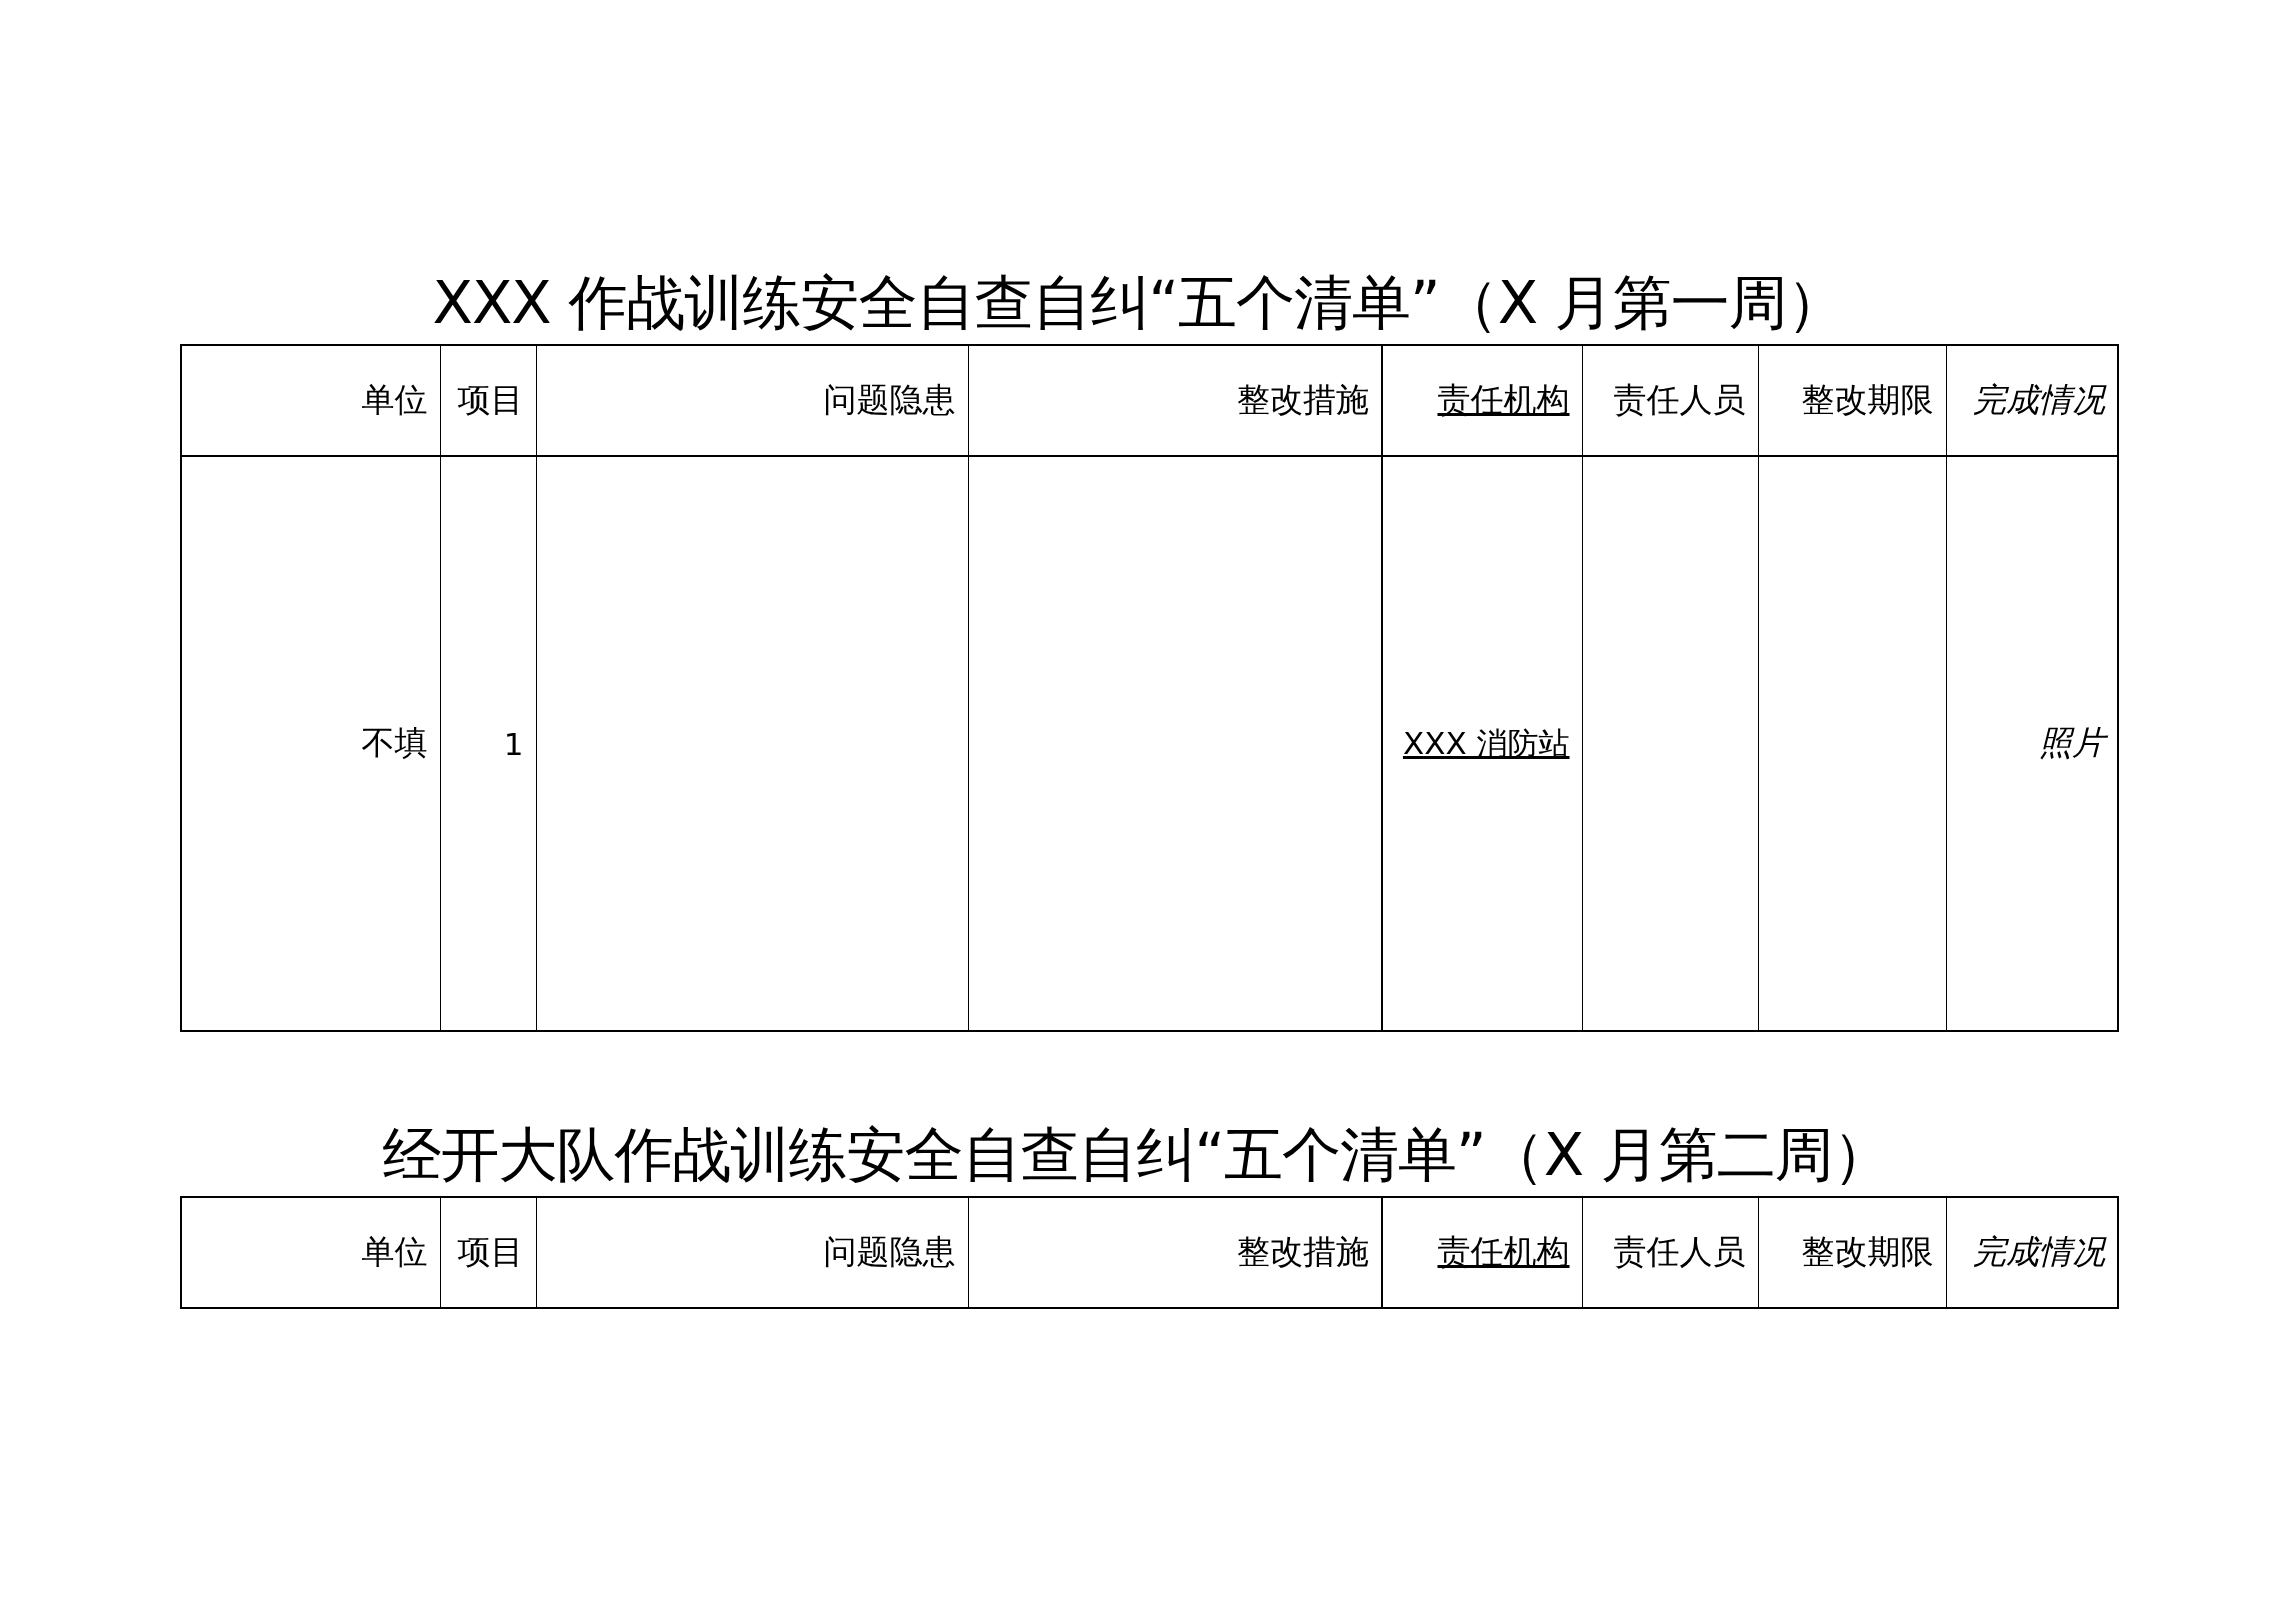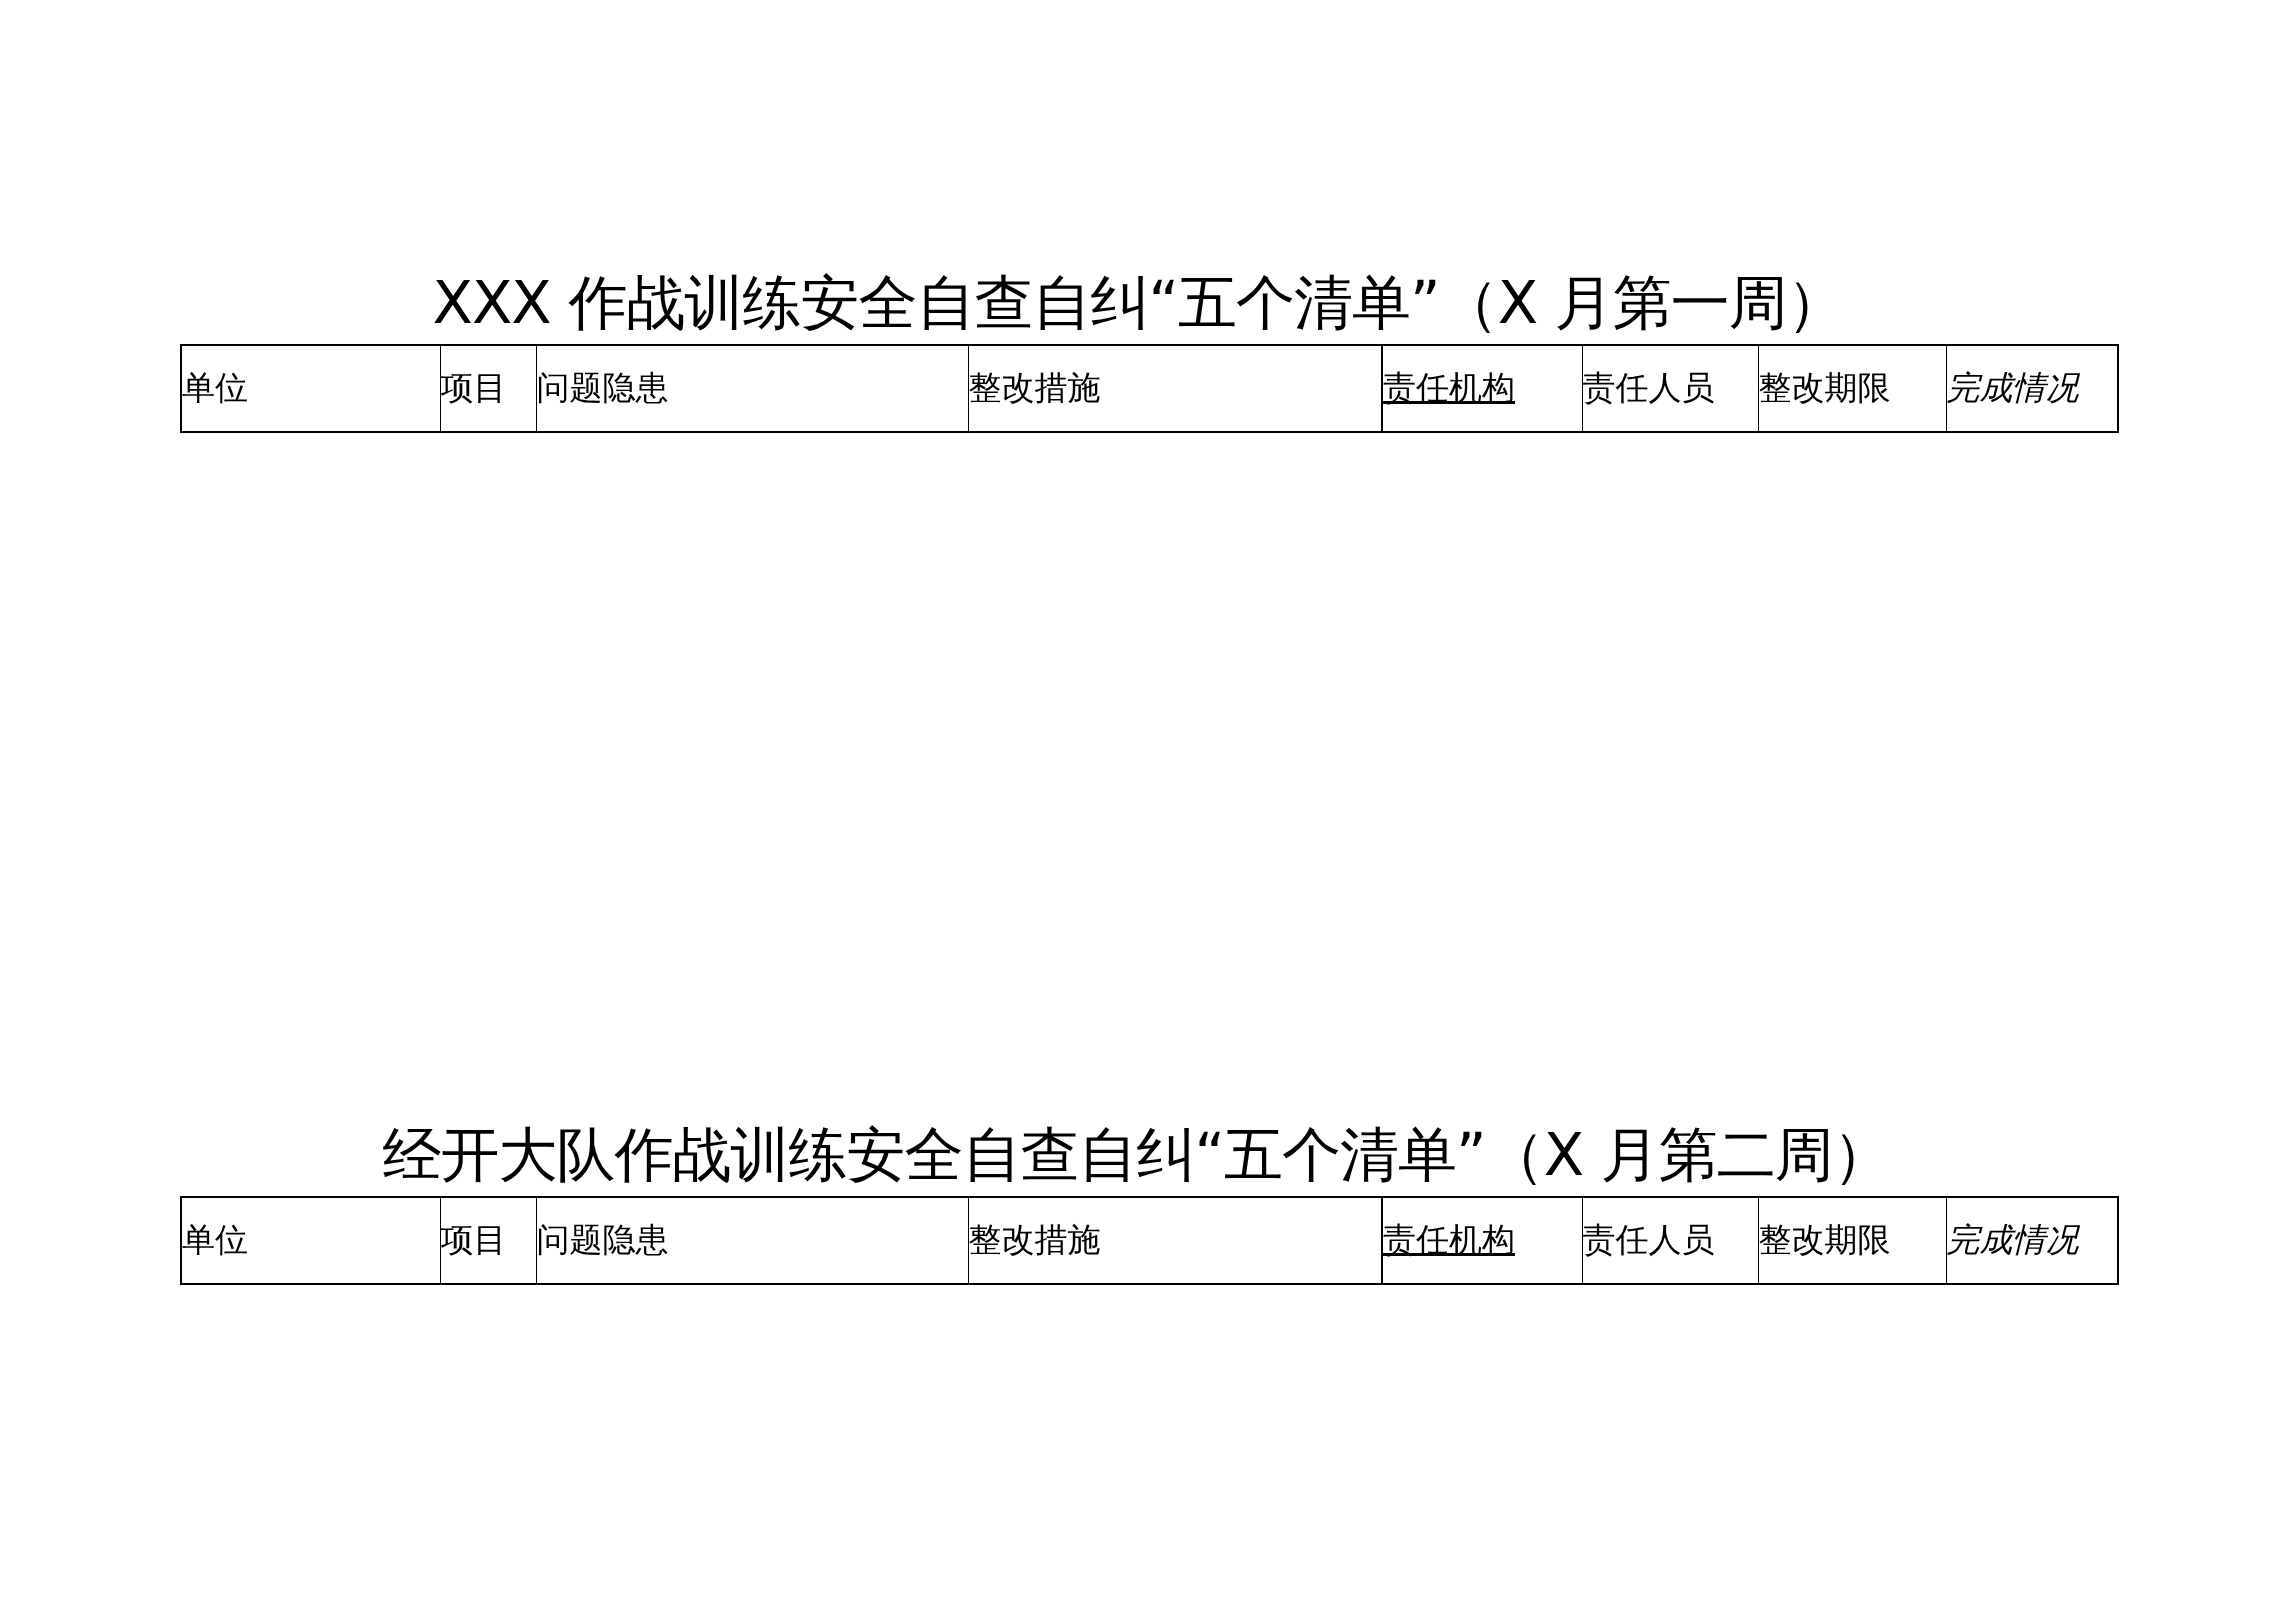--- a/index.html
+++ b/index.html
@@ -12,22 +12,22 @@
       font-size: 59px; line-height: 71px; letter-spacing: -1px; white-space: nowrap;
     }
     #title1 { top: 267px; left: -7.8px; }
     #title2 { top: 1119px; left: -9.8px; }
     table.sheet {
       position: absolute; left: 180px; width: 1937px;
       border-collapse: collapse; table-layout: fixed;
       font-size: 33px;
     }
     table.sheet td {
-      border: 1.5px solid #000; text-align: left; vertical-align: middle;
-      padding: 0; white-space: nowrap;
+      border: 1.5px solid #000; text-align: right; vertical-align: middle;
+      padding: 12px; white-space: nowrap;
     }
     table.sheet tr.head td { height: 85px; }
     table.sheet tr.head { border-top: 2.9px solid #000; border-bottom: 2.9px solid #000; }
     table.sheet td.outer-l { border-left: 2.9px solid #000; }
     table.sheet td.outer-r { border-right: 2.9px solid #000; font-style: italic; }
     table.sheet td.thick-l { border-left: 2.9px solid #000; text-decoration: underline; }
     table.sheet tr.body td { height: 549px; }
     table.sheet tr.body { border-bottom: 2.9px solid #000; }
     #table1 { top: 344px; }
     #table2 { top: 1196px; }
@@ -62,20 +62,30 @@
       <tr class="head">
     <td class="outer-l">单位</td>
     <td>项目</td>
     <td>问题隐患</td>
     <td>整改措施</td>
     <td class="thick-l">责任机构</td>
     <td>责任人员</td>
     <td>整改期限</td>
     <td class="outer-r">完成情况</td>
   </tr>
+  <tr class="body">
+    <td class="outer-l">不填</td>
+    <td class="small">1</td>
+    <td></td>
+    <td></td>
+    <td class="thick-l small">XXX 消防站</td>
+    <td></td>
+    <td></td>
+    <td class="outer-r">照片</td>
+  </tr>
 </tbody>
   </table>
 
 <div class="title" id="title2">经开大队作战训练安全自查自纠“五个清单”（X 月第二周）</div>
 
 <table class="sheet" id="table2">
   <colgroup>
     <col class="c-unit">
       <col class="c-item">
       <col class="c-issue">

